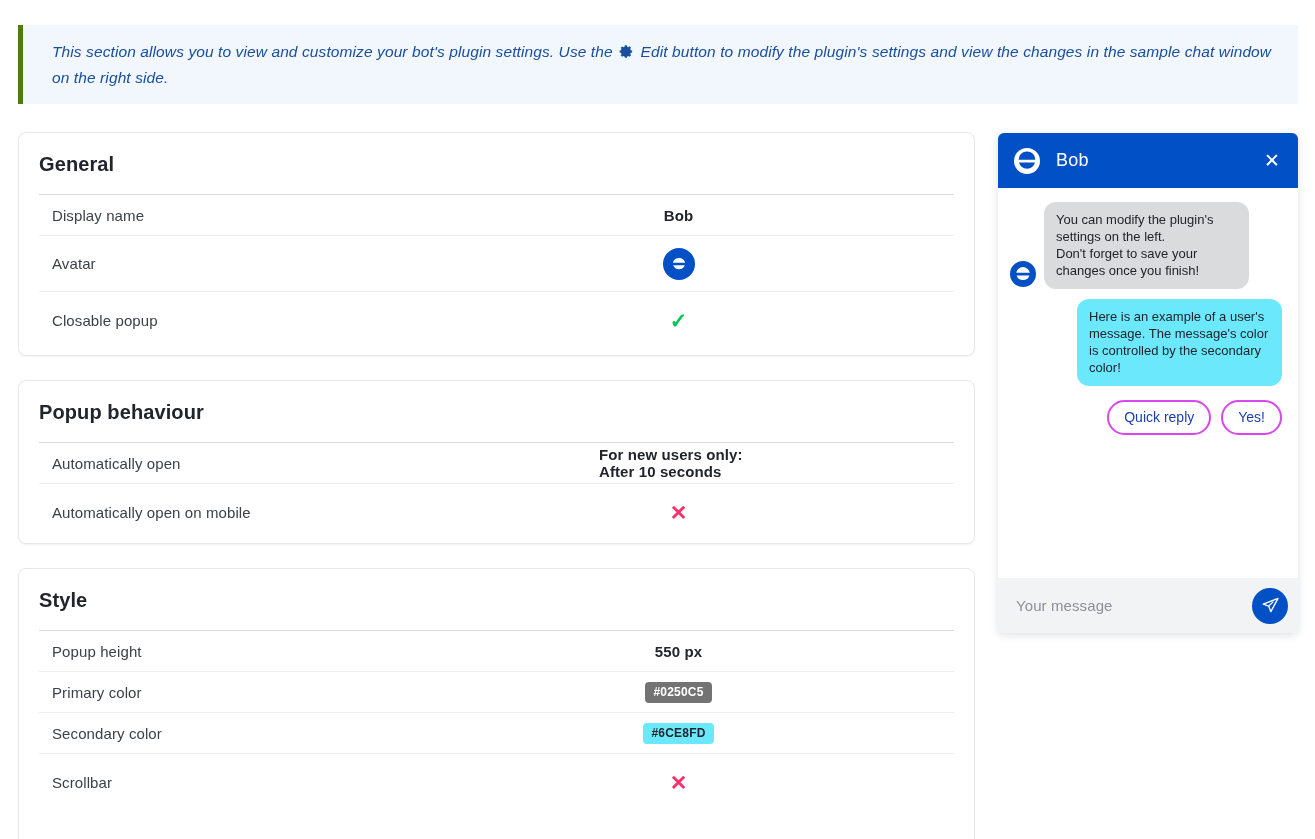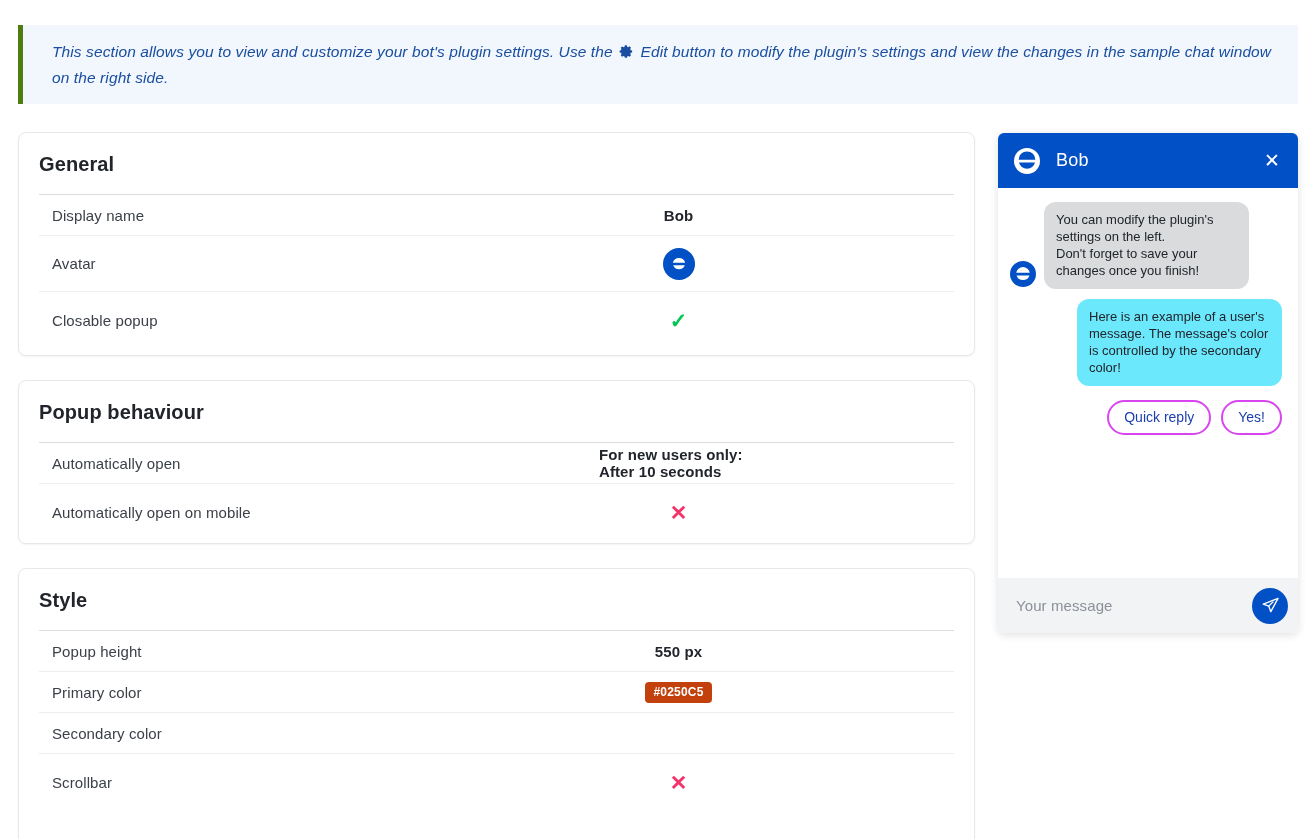--- a/index.html
+++ b/index.html
@@ -258,26 +258,29 @@
     <div class="rows">
 
       <div class="row">
         <div class="row-label">Popup height</div>
         <div class="row-value">550 px</div>
       </div>
 
       <div class="row">
         <div class="row-label">Primary color</div>
         <div class="row-value">
-          <span class="color-chip" id="chip-primary" style="background: #c2410c; color: rgb(255, 255, 255);">#0250C5</span>
+          <span class="color-chip" id="chip-primary" style="background: #737373; color: rgb(255, 255, 255);">#0250C5</span>
         </div>
       </div>
 
       <div class="row">
         <div class="row-label">Secondary color</div>
+        <div class="row-value">
+          <span class="color-chip" id="chip-secondary" style="background: rgb(108, 232, 253); color: rgb(33, 37, 43);">#6CE8FD</span>
+        </div>
       </div>
 
       <div class="row tall">
         <div class="row-label">Scrollbar</div>
         <div class="row-value">
           <span class="cross-ico">✕</span>
         </div>
       </div>
 
     </div>

